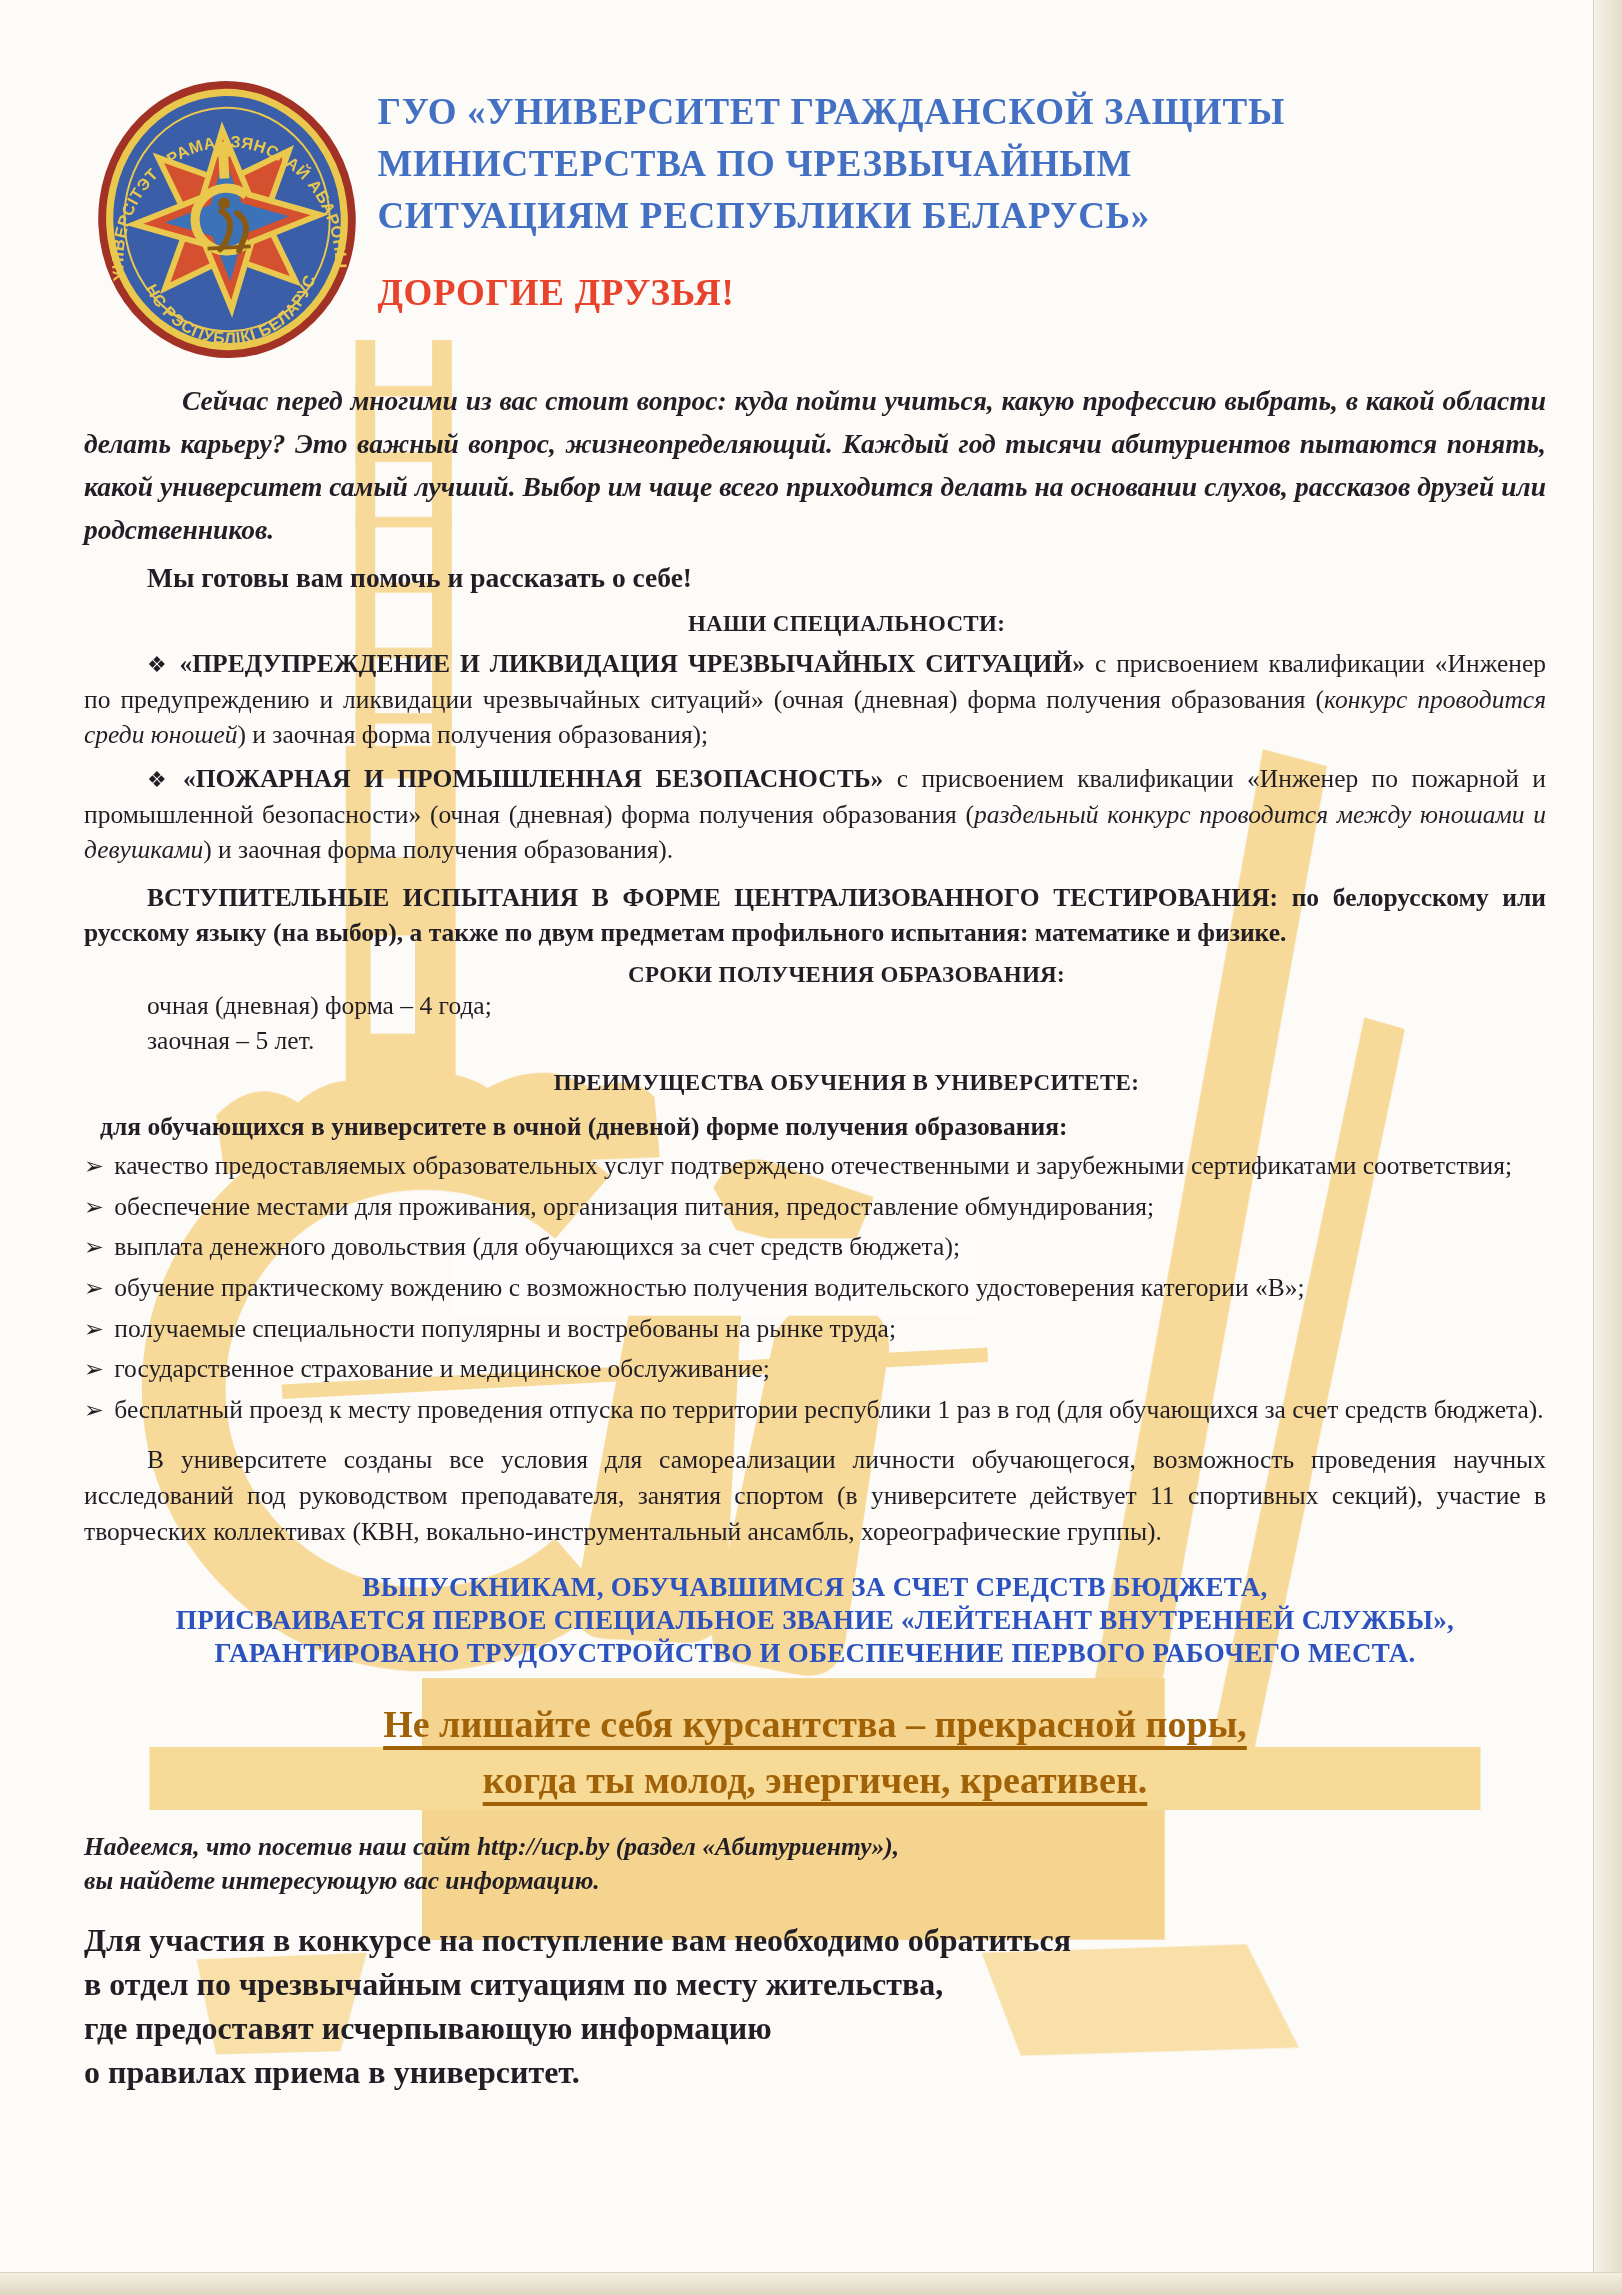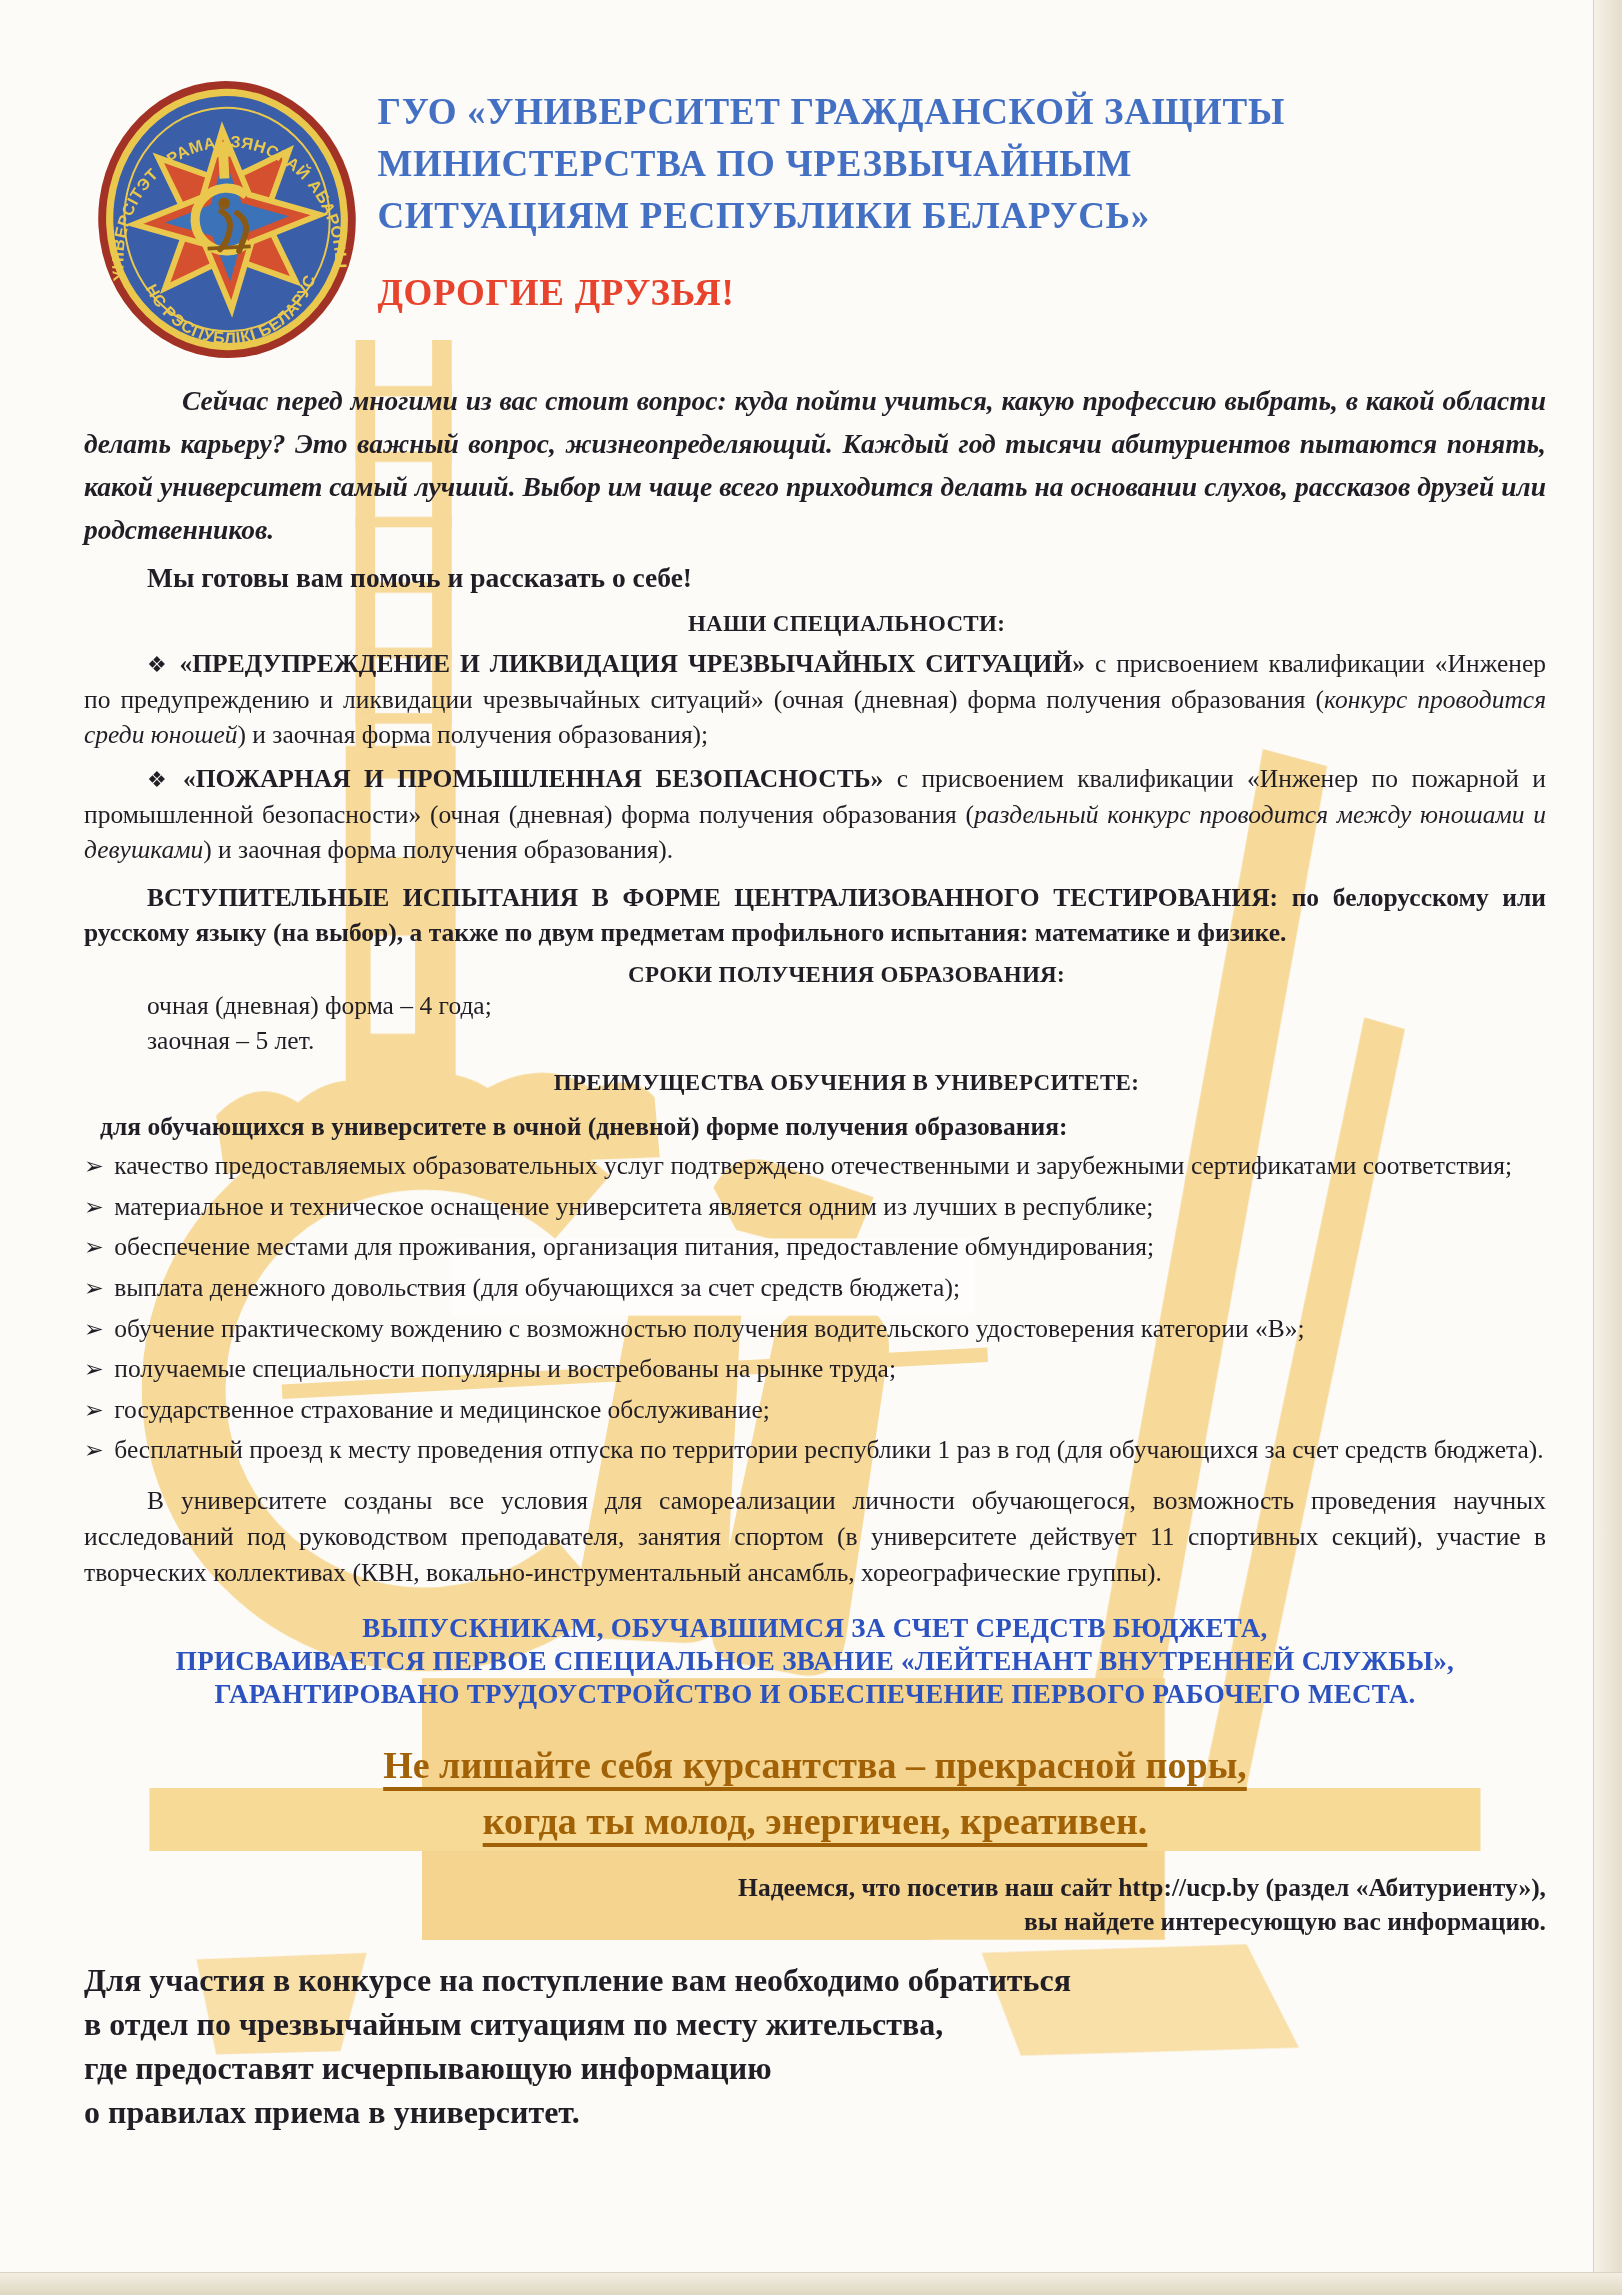--- a/index.html
+++ b/index.html
@@ -44,21 +44,21 @@
   .arrow-glyph{margin-right:10.5px;font-size:23.6px;}
 
   .campus{margin:14.4px 0 0;font-size:25.5px;line-height:36px;text-align:justify;text-indent:63px;}
 
   .graduates{margin:21px 0 0;text-align:center;font-weight:bold;color:#2b52be;font-size:27px;line-height:33px;letter-spacing:0.3px;}
   .slogan{margin:26px 0 0;text-align:center;font-weight:bold;color:#a16207;font-size:38px;line-height:56px;}
   .slogan .sl{ text-decoration:underline;text-decoration-thickness:3.9px;text-underline-offset:8.5px;}
   .slogan-line2{position:relative;}
   .slogan-line2::before{content:"";position:absolute;left:50%;transform:translateX(-50%);
     top:-5.2px;height:63px;width:1331px;background:#f7da96;z-index:-1;}
-  .website{margin:22px 0 0;text-align:right;font-weight:bold;font-size:25.5px;line-height:34px;}
+  .website{margin:22px 0 0;text-align:left;font-weight:bold;font-size:25.5px;line-height:34px;font-style:italic;}
   .outro{margin:19.6px 0 0;text-align:left;font-weight:bold;font-size:32px;line-height:44px;}
 </style>
 </head>
 <body>
 
 <div class="page">
 
   <svg class="watermark" width="1623" height="2295" viewBox="0 0 2480 3508">
     <g fill="#f4cc74" opacity="0.72">
 
@@ -156,21 +156,20 @@
     <p class="exams">ВСТУПИТЕЛЬНЫЕ ИСПЫТАНИЯ В ФОРМЕ ЦЕНТРАЛИЗОВАННОГО ТЕСТИРОВАНИЯ: по белорусскому или русскому языку (на выбор), а также по двум предметам профильного испытания: математике и физике.</p>
 
     <p class="sec-heading mt18">СРОКИ ПОЛУЧЕНИЯ ОБРАЗОВАНИЯ:</p>
     <p class="terms-line">очная (дневная) форма – 4 года;</p>
     <p class="terms-line">заочная – 5 лет.</p>
 
     <p class="sec-heading mt18">ПРЕИМУЩЕСТВА ОБУЧЕНИЯ В УНИВЕРСИТЕТЕ:</p>
     <p class="adv-lead">для обучающихся в университете в очной (дневной) форме получения образования:</p>
 
     <p class="adv"><span class="arrow-glyph">➢</span><span>качество предоставляемых образовательных услуг подтверждено отечественными и зарубежными сертификатами соответствия;</span></p>
-    <p class="adv"><span class="arrow-glyph">➢</span><span>материальное и техническое оснащение университета является одним из лучших в республике;</span></p>
     <p class="adv"><span class="arrow-glyph">➢</span><span>обеспечение местами для проживания, организация питания, предоставление обмундирования;</span></p>
     <p class="adv"><span class="arrow-glyph">➢</span><span>выплата денежного довольствия (для обучающихся за счет средств бюджета);</span></p>
     <p class="adv"><span class="arrow-glyph">➢</span><span>обучение практическому вождению с возможностью получения водительского удостоверения категории «В»;</span></p>
     <p class="adv"><span class="arrow-glyph">➢</span><span>получаемые специальности популярны и востребованы на рынке труда;</span></p>
     <p class="adv"><span class="arrow-glyph">➢</span><span>государственное страхование и медицинское обслуживание;</span></p>
     <p class="adv"><span class="arrow-glyph">➢</span><span>бесплатный проезд к месту проведения отпуска по территории республики 1 раз в год (для обучающихся за счет средств бюджета).</span></p>
 
     <p class="campus">В университете созданы все условия для самореализации личности обучающегося, возможность проведения научных исследований под руководством преподавателя, занятия спортом (в университете действует 11 спортивных секций), участие в творческих коллективах (КВН, вокально-инструментальный ансамбль, хореографические группы).</p>
 
     <div class="graduates">

